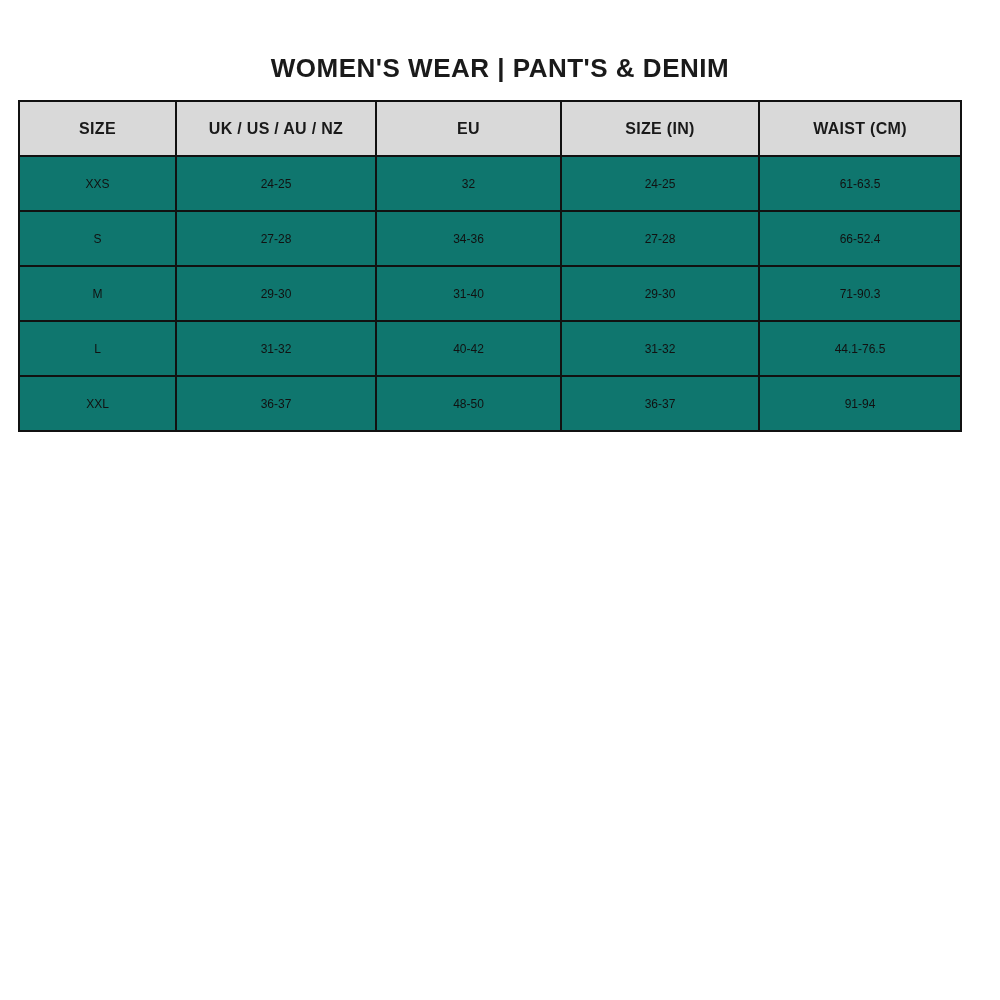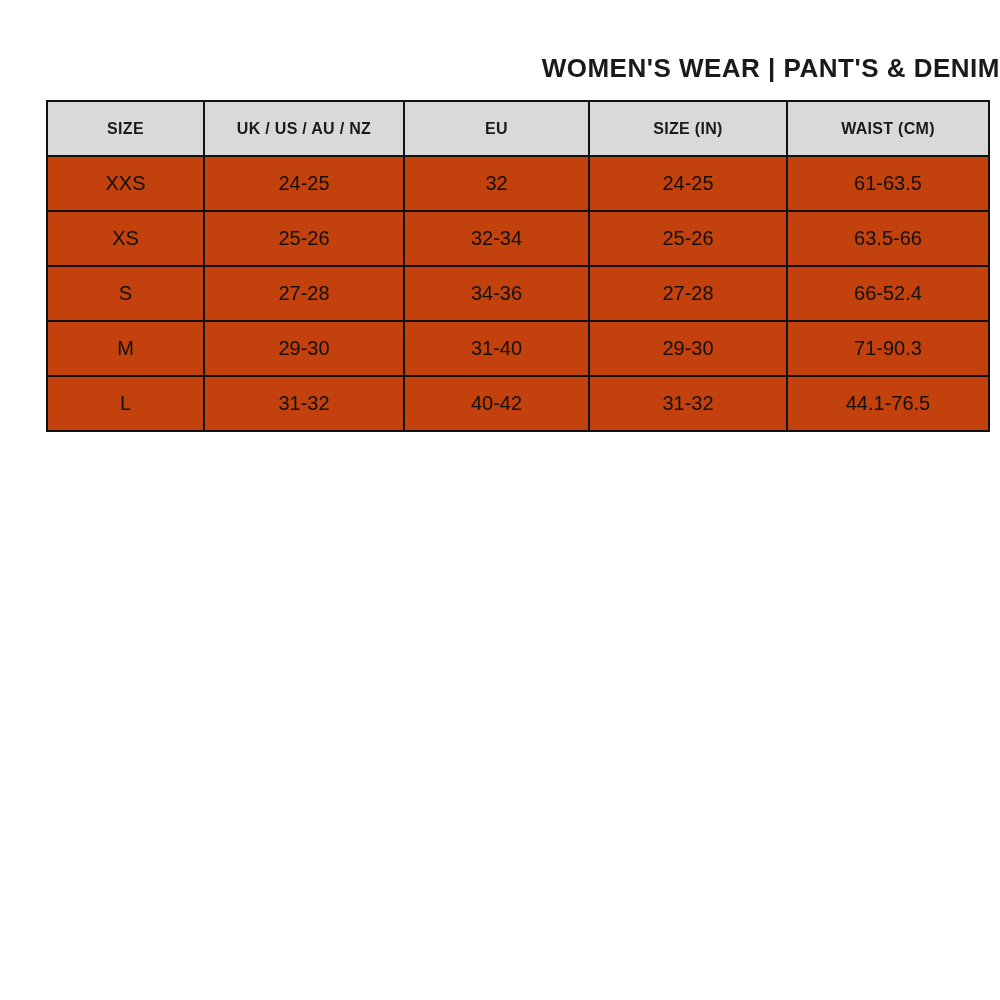--- a/index.html
+++ b/index.html
@@ -13,30 +13,30 @@
     position: relative;
     font-family: "Liberation Sans", sans-serif;
     color: #1a1a1a;
     overflow: hidden;
   }
   .page-title {
     position: absolute;
     top: 36px;
     left: 0;
     width: 1000px;
-    text-align: right;
+    text-align: center;
     font-size: 26px;
     font-weight: 600;
     letter-spacing: 0.5px;
     color: #1a1a1a;
   }
   .size-table {
     position: absolute;
     top: 100px;
-    left: 46px;
+    left: 18px;
     width: 942px;
     border-collapse: collapse;
     table-layout: fixed;
     border: 2px solid #111111;
   }
   .size-table th,
   .size-table td {
     border: 2px solid #111111;
     height: 53px;
     text-align: center;
@@ -44,22 +44,22 @@
     padding: 0 4px;
   }
   .size-table th {
     background: #d9d9d9;
     font-size: 16px;
     font-weight: 700;
     letter-spacing: 0.3px;
     color: #1a1a1a;
   }
   .size-table td {
-    background: #c2410c;
-    font-size: 20px;
+    background: #0f766e;
+    font-size: 12px;
     font-weight: 400;
     color: #111111;
   }
   col.c0 { width: 157px; }
   col.c1 { width: 200px; }
   col.c2 { width: 185px; }
   col.c3 { width: 198px; }
   col.c4 { width: 202px; }
 </style>
 </head>
@@ -86,41 +86,41 @@
   </thead>
   <tbody>
       <tr>
         <td>XXS</td>
         <td>24-25</td>
         <td>32</td>
         <td>24-25</td>
         <td>61-63.5</td>
       </tr>
       <tr>
-        <td>XS</td>
-        <td>25-26</td>
-        <td>32-34</td>
-        <td>25-26</td>
-        <td>63.5-66</td>
-      </tr>
-      <tr>
         <td>S</td>
         <td>27-28</td>
         <td>34-36</td>
         <td>27-28</td>
         <td>66-52.4</td>
       </tr>
       <tr>
         <td>M</td>
         <td>29-30</td>
         <td>31-40</td>
         <td>29-30</td>
         <td>71-90.3</td>
       </tr>
       <tr>
         <td>L</td>
         <td>31-32</td>
         <td>40-42</td>
         <td>31-32</td>
         <td>44.1-76.5</td>
       </tr>
+      <tr>
+        <td>XXL</td>
+        <td>36-37</td>
+        <td>48-50</td>
+        <td>36-37</td>
+        <td>91-94</td>
+      </tr>
     </tbody>
 </table>
 
 </body></html>

